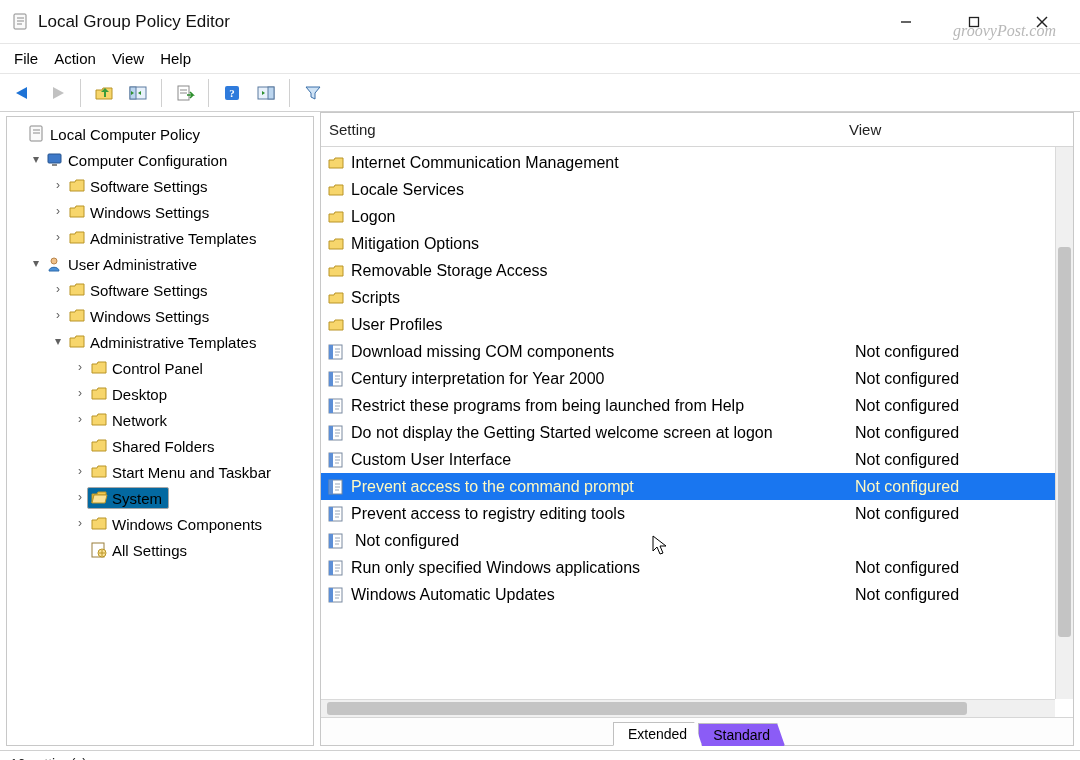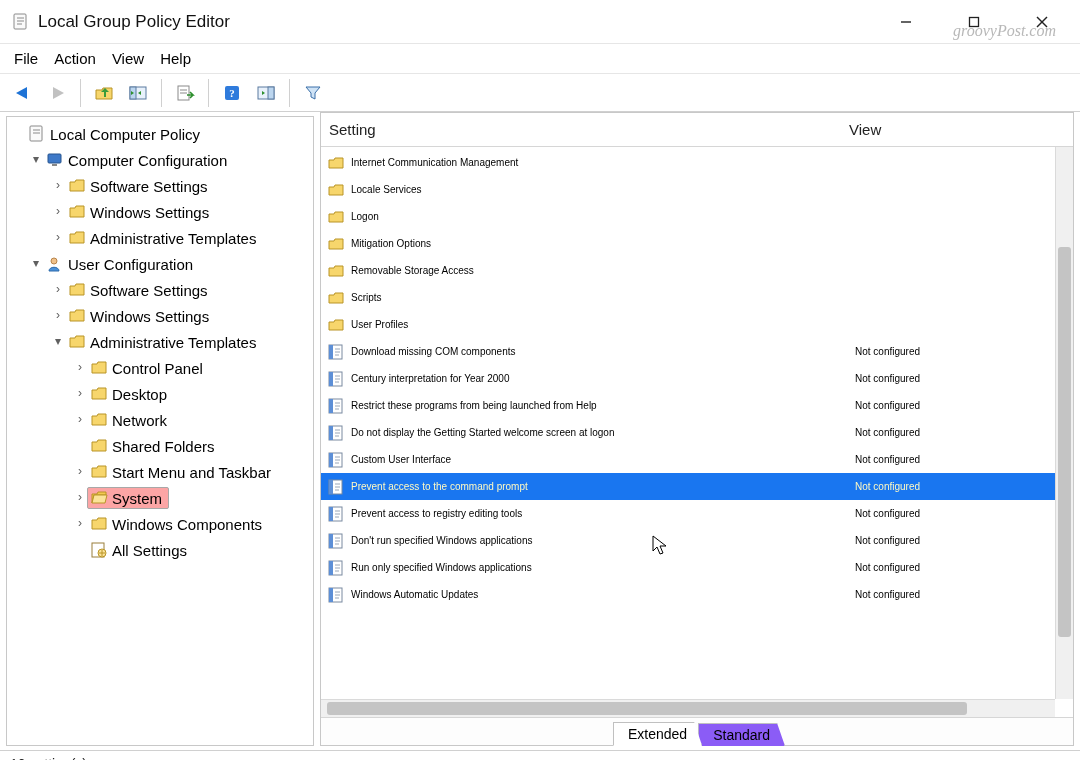--- a/index.html
+++ b/index.html
@@ -97,21 +97,21 @@
   }
   
   .tree { padding: 4px 0; font-size: 15px; }
   .tree-row {
     display: flex; align-items: center;
     height: 26px;
     padding-right: 6px;
     white-space: nowrap;
   }
   .tree-row.selected .tree-label-wrap {
-    background: #fca5a5;
+    background: #0369a1;
     border: 1px solid #a8a8a8;
     border-radius: 2px;
   }
   .tree-label-wrap {
     display: inline-flex; align-items: center;
     padding: 1px 6px 1px 2px;
     border: 1px solid transparent;
   }
   .expander {
     width: 14px; display: inline-flex; justify-content: center; align-items: center;
@@ -137,21 +137,21 @@
   .col-state { flex: 1; text-align: left; padding-left: 10px;}
   .list-scroll {
     flex: 1;
     overflow: hidden;
     position: relative;
   }
   .list-body { padding-top: 2px; }
   .list-row {
     display: flex; align-items: center;
     height: 27px;
-    font-size: 10px;
+    font-size: 16px;
     padding-left: 6px;
   }
   .list-row.selected {
     background: #1976f0;
     color: #fef9c3;
   }
   .row-icon { width: 18px; height: 18px; margin-right: 6px; flex: 0 0 auto;}
   .row-setting { flex: 0 0 500px; white-space: nowrap; overflow: hidden; text-overflow: ellipsis;}
   .row-state { flex: 1; padding-left: 4px;}
   
@@ -388,21 +388,21 @@
 
       <div class="tree-row indent-1">
         <span class="expander">▾</span>
         <span class="tree-label-wrap">
           <span class="tree-icon">
             <svg width="18" height="18" viewBox="0 0 18 18">
                 <circle cx="8" cy="6" r="3" fill="#f0c18a" stroke="#b8854b"></circle>
                 <path d="M3 16 C3 11 13 11 13 16 Z" fill="#4a90d9" stroke="#2c6bab"></path>
               </svg>
           </span>
-          <span>User Configuration</span>
+          <span>User Administrative</span>
         </span>
       </div>
       <div class="tree-row indent-2">
           <span class="expander">›</span>
           <span class="tree-label-wrap">
             <span class="tree-icon">
               <svg width="18" height="18" viewBox="0 0 18 18">
                 <path d="M2 5 L7 5 L8 3 L16 3 L16 14 L2 14 Z" fill="#f7d66c" stroke="#b99426"></path>
               </svg>
             </span>
@@ -691,21 +691,20 @@
           <div class="list-row">
             <span class="row-icon">
               <svg width="18" height="18" viewBox="0 0 18 18">
                 <rect x="2" y="2" width="13" height="14" fill="#fff" stroke="#7a8aa0"></rect>
                 <rect x="2" y="2" width="4" height="14" fill="#5d8fd6"></rect>
                 <line x1="8" y1="6" x2="13" y2="6" stroke="#9aa7b8"></line>
                 <line x1="8" y1="9" x2="13" y2="9" stroke="#9aa7b8"></line>
                 <line x1="8" y1="12" x2="12" y2="12" stroke="#9aa7b8"></line>
               </svg>
             </span>
-            <span class="row-setting">Don't run specified Windows applications</span>
             <span class="row-state">Not configured</span>
           </div>
           <div class="list-row">
             <span class="row-icon">
               <svg width="18" height="18" viewBox="0 0 18 18">
                 <rect x="2" y="2" width="13" height="14" fill="#fff" stroke="#7a8aa0"></rect>
                 <rect x="2" y="2" width="4" height="14" fill="#5d8fd6"></rect>
                 <line x1="8" y1="6" x2="13" y2="6" stroke="#9aa7b8"></line>
                 <line x1="8" y1="9" x2="13" y2="9" stroke="#9aa7b8"></line>
                 <line x1="8" y1="12" x2="12" y2="12" stroke="#9aa7b8"></line>

